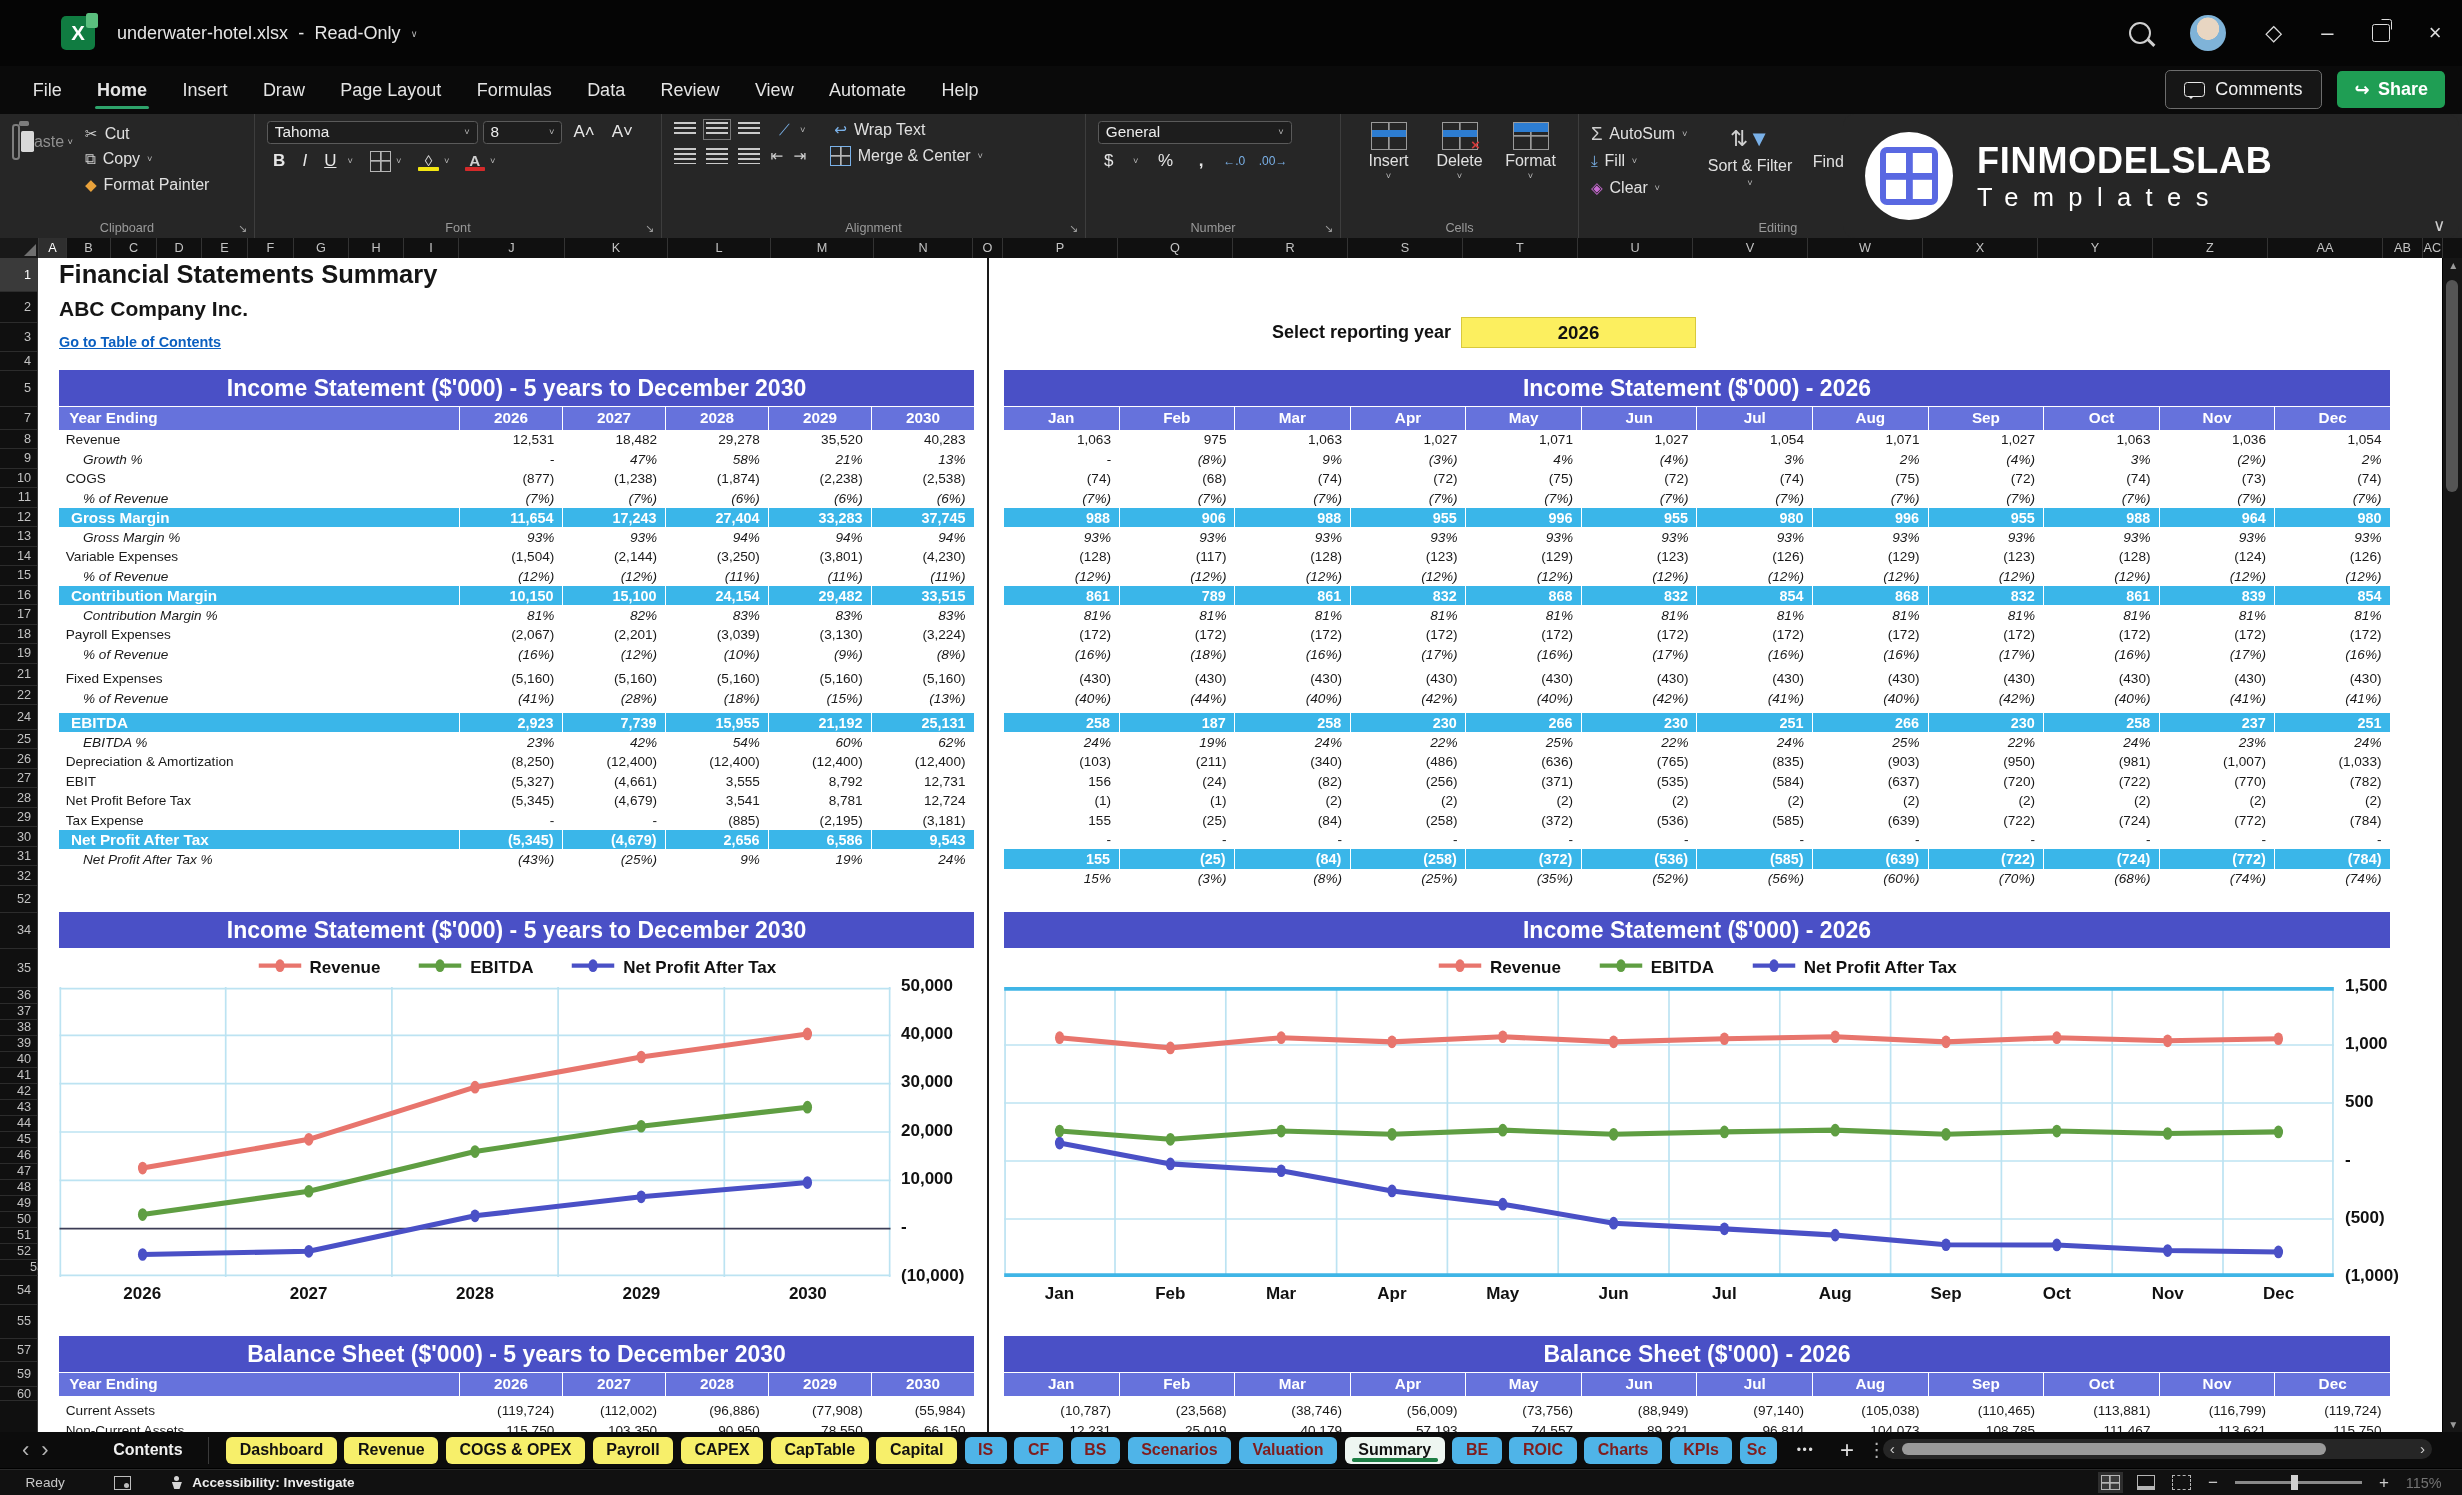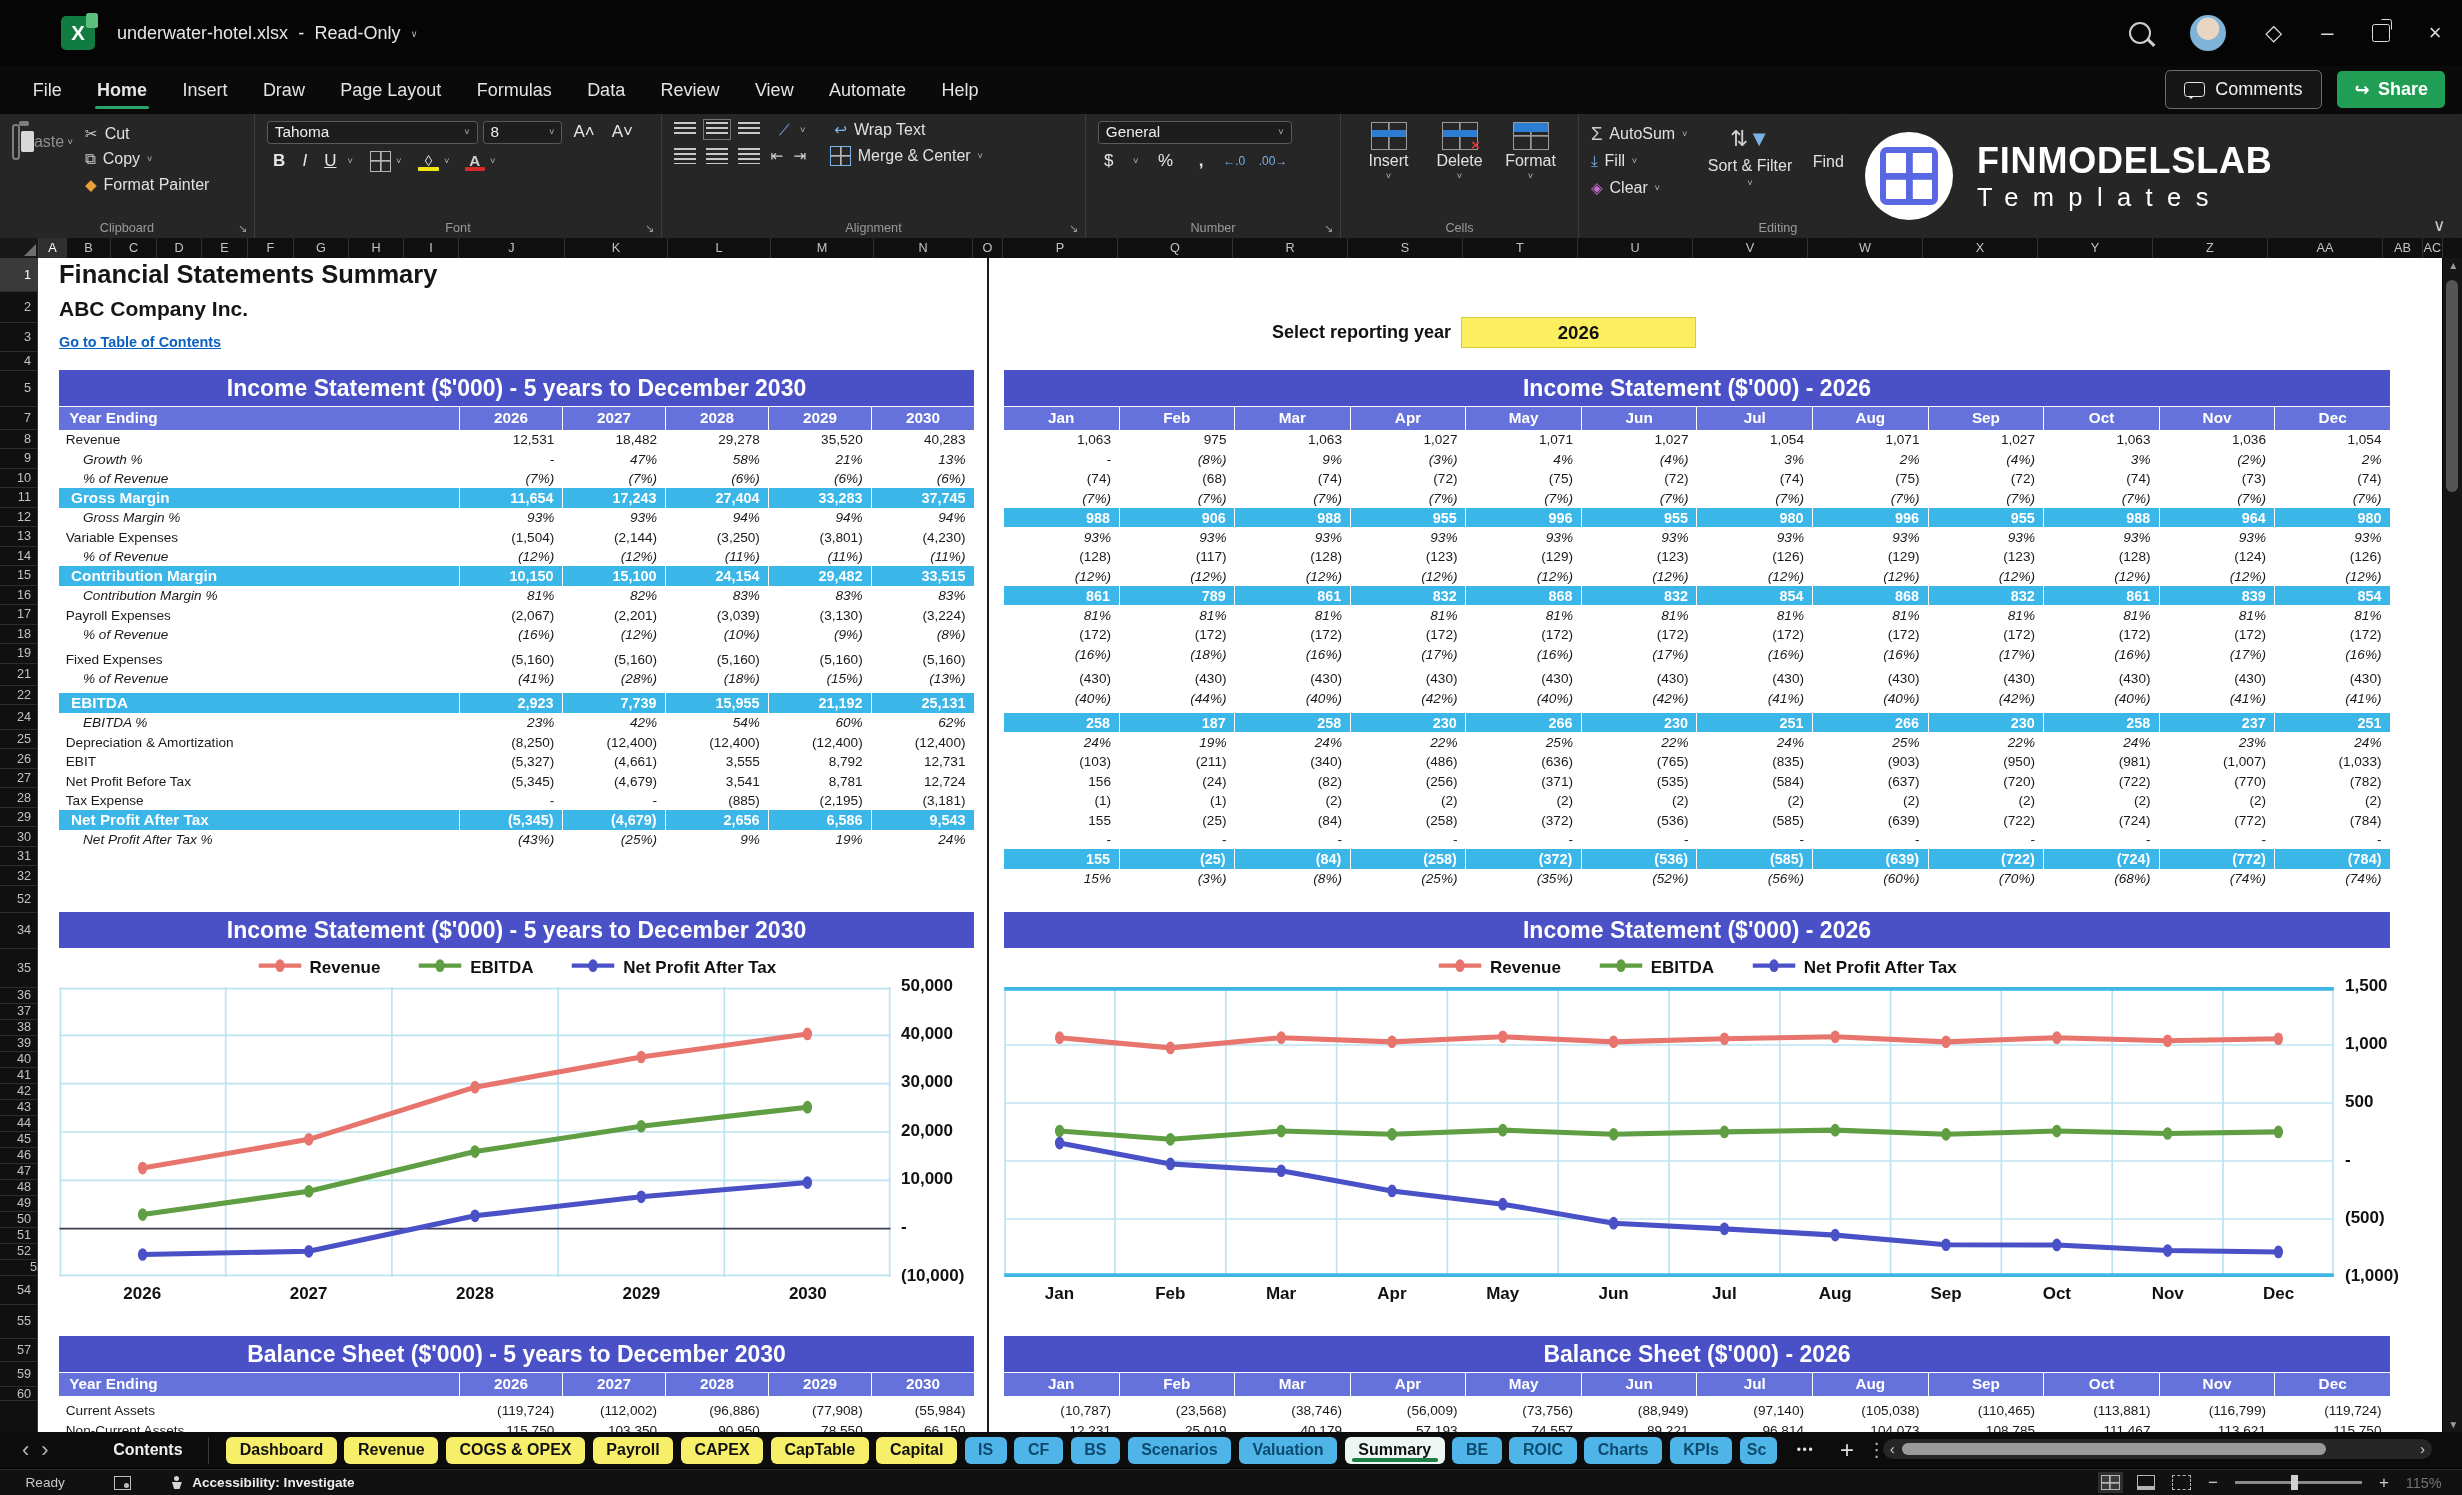--- a/index.html
+++ b/index.html
@@ -140,21 +140,21 @@
   .c-xlab{flex:1;text-align:center;font-size:17px;font-weight:bold;color:#111;}
 
   
   #tabbar{left:0;top:1432px;width:2462px;height:36px;background:#0c0c0c;display:flex;align-items:center;}
   .tb-nav{color:#b5b5b5;font-size:22px;margin:0 12px 0 22px;}
   .tb-nav2{color:#b5b5b5;font-size:22px;margin-right:51px;}
   .sheettab{height:27px;border-radius:6px;display:flex;align-items:center;padding:0 13.6px;font-size:16px;
             font-weight:bold;margin-right:7.6px;position:relative;box-sizing:border-box;}
   .sheettab.plain{background:transparent;color:#f0f0f0;margin-right:17px;border-right:0.8px solid #3a3a3a;border-radius:0;padding-right:25.5px;}
   .sheettab.yellow{background:var(--tab_yellow);color:#111;}
-  .sheettab.blue{background:var(--tab_blue);color:#0c4a6e;}
+  .sheettab.blue{background:var(--tab_blue);color:#7f1d1d;}
   .sheettab.active{background:#eef6f1;color:#111;}
   .sheettab.active::after{content:"";position:absolute;left:6.8px;right:6.8px;bottom:1.7px;height:3.4px;background:var(--active_green);border-radius:1.7px;}
   .sheettab.trunc{width:37px;overflow:hidden;padding:0 6.8px;}
   .tb-more{color:#e0e0e0;font-size:12px;letter-spacing:1.7px;margin:0 12px;}
   .tb-plus{color:#e0e0e0;font-size:24px;margin:0 13.6px;}
   .tb-kebab{color:#b5b5b5;font-size:18.7px;margin-right:17px;}
   #hscroll{position:absolute;left:1883px;top:6.8px;width:549px;height:20.4px;background:#262626;border-radius:10.2px;display:flex;align-items:center;}
   .hs-arr{color:#cfcfcf;font-size:15.3px;padding:0 6.8px;}
   .hthumb{height:12.7px;flex:0 0 424px;background:#9a9a9a;border-radius:6.8px;}
 
@@ -540,20 +540,28 @@
           <div class="ft-cell">35,520</div>
           <div class="ft-cell">40,283</div>
         </div>
         <div class="ft-row italic">
           <div class="ft-label">Growth %</div>
           <div class="ft-cell">-</div>
           <div class="ft-cell">47%</div>
           <div class="ft-cell">58%</div>
           <div class="ft-cell">21%</div>
           <div class="ft-cell">13%</div>
+        </div>
+        <div class="ft-row normal">
+          <div class="ft-label">COGS</div>
+          <div class="ft-cell">(877)</div>
+          <div class="ft-cell">(1,238)</div>
+          <div class="ft-cell">(1,874)</div>
+          <div class="ft-cell">(2,238)</div>
+          <div class="ft-cell">(2,538)</div>
         </div>
         <div class="ft-row italic">
           <div class="ft-label">% of Revenue</div>
           <div class="ft-cell">(7%)</div>
           <div class="ft-cell">(7%)</div>
           <div class="ft-cell">(6%)</div>
           <div class="ft-cell">(6%)</div>
           <div class="ft-cell">(6%)</div>
         </div>
         <div class="ft-row highlight">

